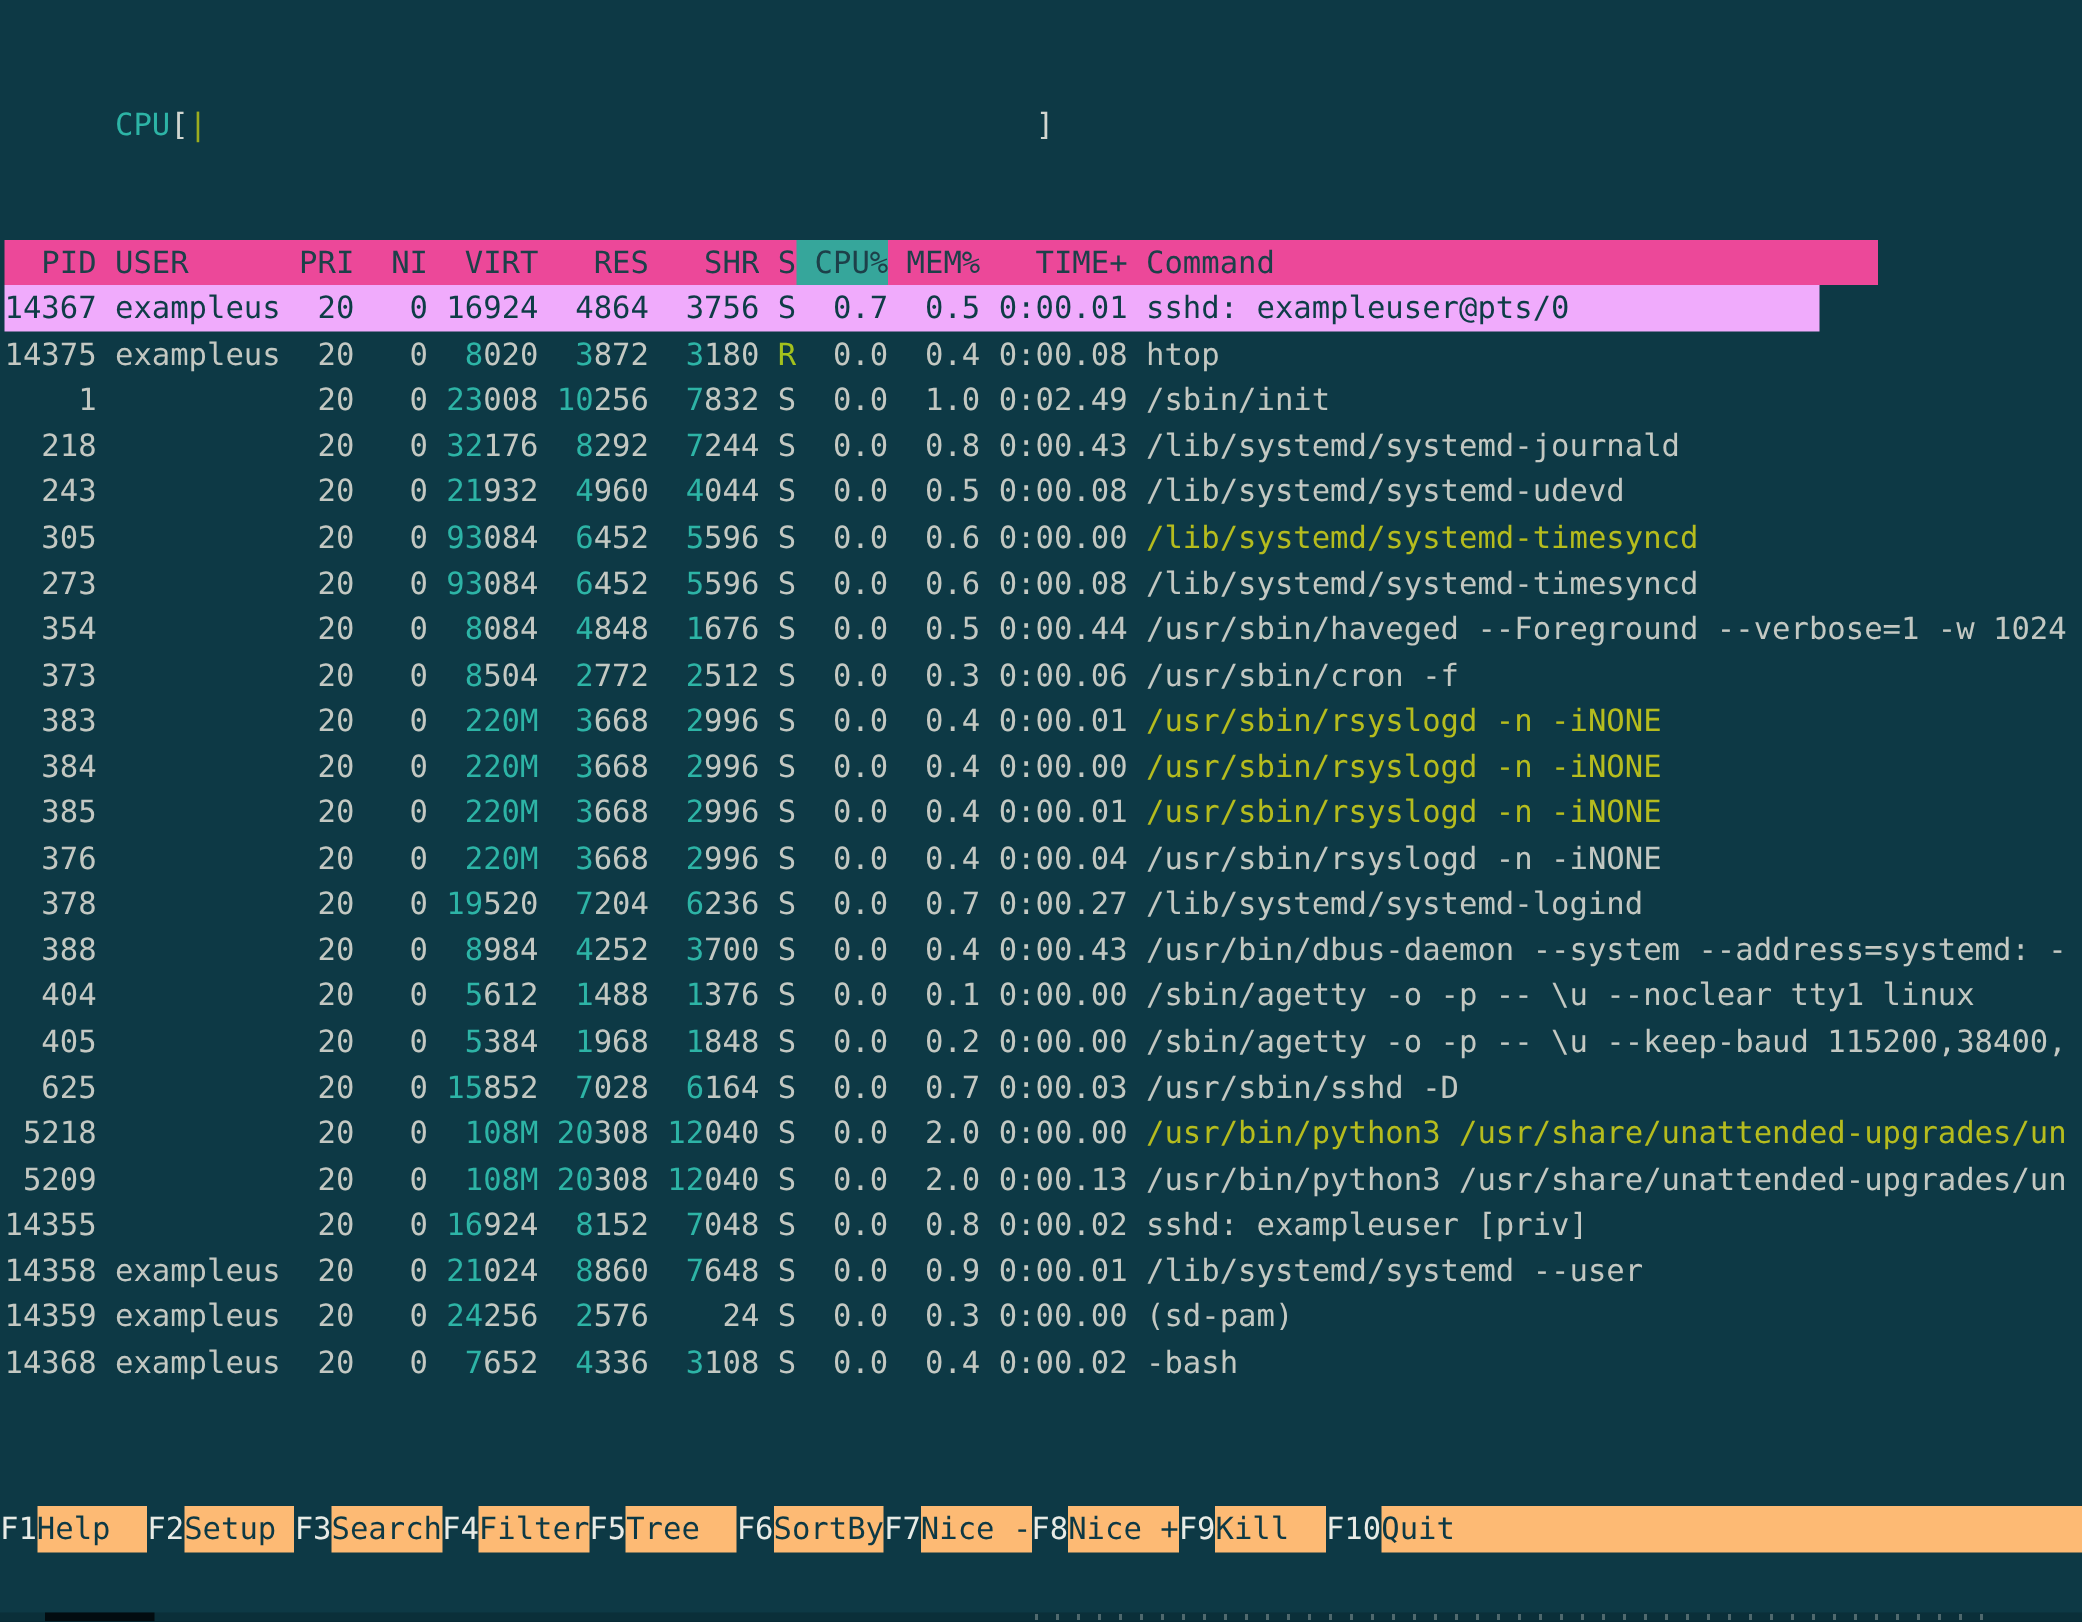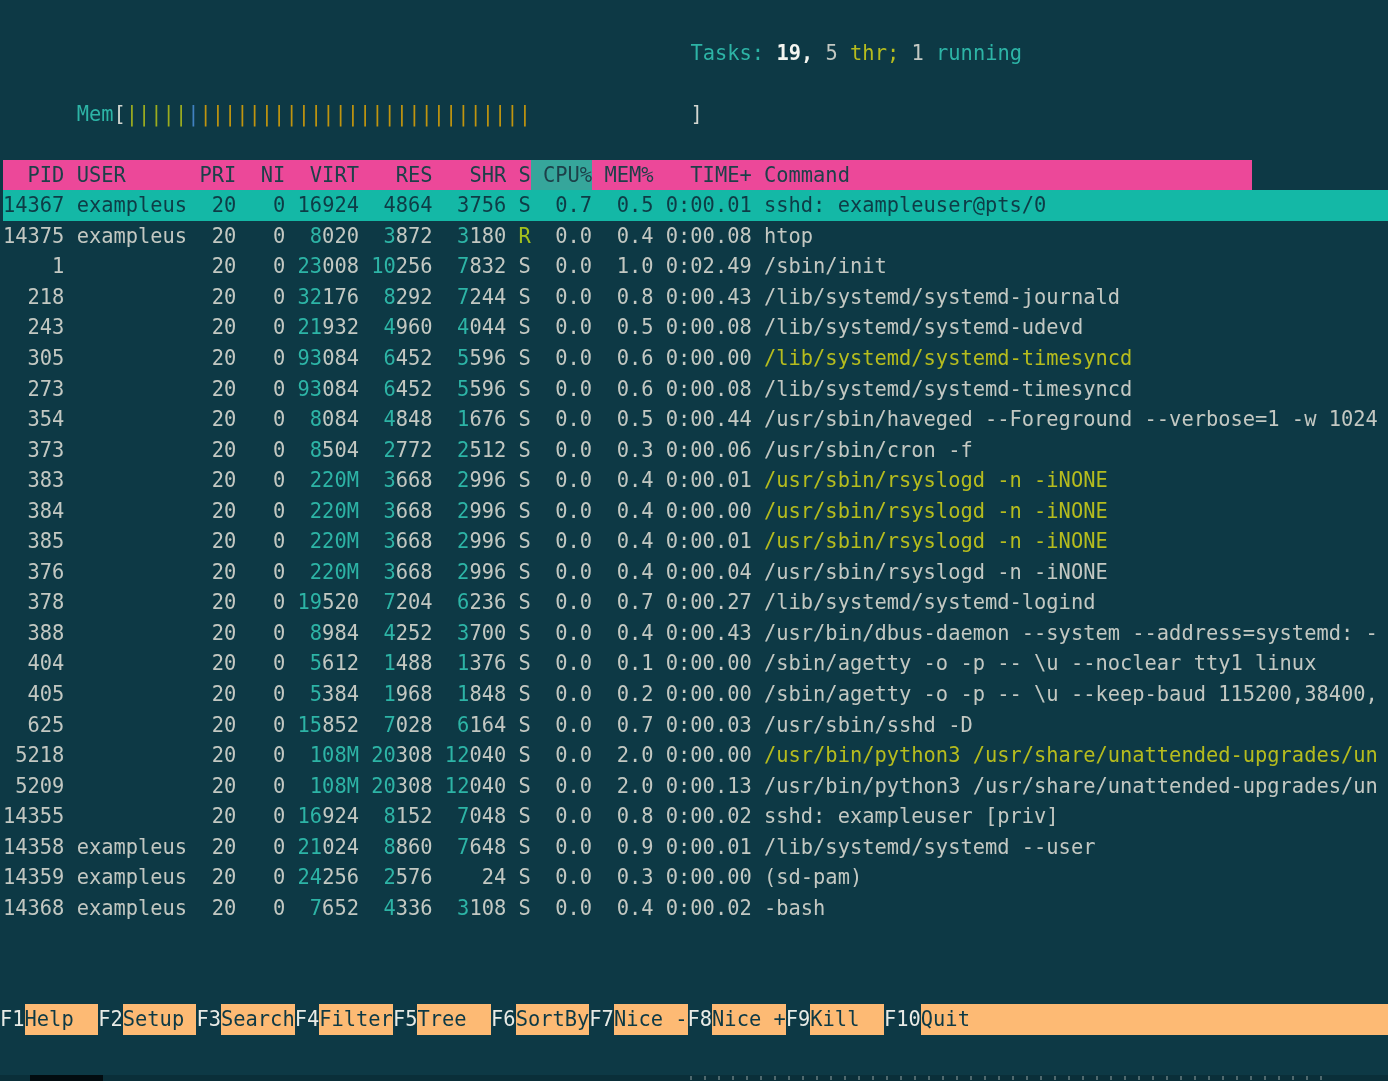--- a/index.html
+++ b/index.html
@@ -20,21 +20,21 @@
   .c-dim{color:#dfe3dd;font-weight:bold}
   .c-cyandim{color:#86b3ab}
   .c-yellow{color:#b6bc1e}
   .c-green{color:#a3c11d}
   .c-brk{color:#d2d6d0}
   .hi{color:#2db4a6}
   .lo{color:#c3c8c2}
   .hdr{background:#ec4899;color:#1d4049;width:1249px;}
   .hdr .cell{color:#1d4049}
   .hdr .cell.hl{background:#36a69b;}
-  .row.sel{background:#14b8a6;width:1385px;}
+  .row.sel{background:#f0abfc;width:1210px;}
   .row.sel span{color:#0e3c46 !important;font-weight:normal;}
   .minner{display:inline-block;width:46ch;white-space:pre;overflow:hidden;vertical-align:top;}
   .bar-green{color:#9cad1f}
   .bar-blue{color:#4181c0}
   .bar-orange{color:#c0950f}
   .info{position:absolute;left:56ch;top:0;white-space:pre;}
   .fkeys{position:absolute;left:0;top:1004px;width:1388px;height:30.55px;display:flex;white-space:pre;}
   .fk-key{color:#e8ebe6;display:inline-block;white-space:pre;}
   .fk-label{background:#fdba74;color:#0d3945;display:inline-block;white-space:pre;width:6ch;overflow:hidden;}
   .fk-label.grow{flex:1;width:auto;}
@@ -42,24 +42,23 @@
   .cursor-block{position:absolute;left:30px;top:0;width:73px;height:6px;background:#020c10;}
   .strip-noise{position:absolute;left:690px;top:1px;width:640px;height:4px;opacity:.35;
     background:repeating-linear-gradient(90deg,#cfd4cf 0 2px,transparent 2px 14px);}
 </style>
 </head>
 <body>
 
 <div class="screen">
   <div class="trow"></div>
   <div class="trow">
-    <span class="info"><span class="c-cyan">Tasks: </span><span class="c-white">19</span><span class="c-white">, </span><span class="c-gray">5 </span><span class="c-yellow">thr</span><span class="c-yellow">; </span><span class="c-gray">1 </span><span class="c-cyan">running</span></span>
+    <span><span class="c-cyan">  CPU</span><span class="c-brk">[</span><span class="minner"><span class="bar-green">|</span><span>                                             </span></span><span class="c-brk">]</span></span>
   </div>
   <div class="trow">
-    <span><span class="c-cyan">  Mem</span><span class="c-brk">[</span><span class="minner"><span class="bar-green">|||||</span><span class="bar-blue">|</span><span class="bar-orange">|||||||||||||||||||||||||||</span><span>             </span></span><span class="c-brk">]</span></span>
   </div>
   <div class="trow">
   </div>
   <div class="trow"></div>
   <div class="trow hdr" id="table-header"><span class="cell w5 r">PID</span><span class="cell w1"> </span><span class="cell w9 l">USER</span><span class="cell w1"> </span><span class="cell w3 r">PRI</span><span class="cell w1"> </span><span class="cell w3 r">NI</span><span class="cell w1"> </span><span class="cell w5 r">VIRT</span><span class="cell w1"> </span><span class="cell w5 r">RES</span><span class="cell w1"> </span><span class="cell w5 r">SHR</span><span class="cell w1"> </span><span class="cell w1 l">S</span><span class="cell w5 r hl">CPU%</span><span class="cell w5 r">MEM%</span><span class="cell w8 r">TIME+</span><span class="cell w1"> </span><span class="cell w50 l">Command</span></div>
   <div id="rows">
       <div class="trow row sel"><span class="cell w5 r"><span class="c-gray">14367</span></span><span class="cell w1"> </span><span class="cell w9 l"><span class="c-gray">exampleus</span></span><span class="cell w1"> </span><span class="cell w3 r"><span class="c-gray">20</span></span><span class="cell w1"> </span><span class="cell w3 r"><span class="c-gray">0</span></span><span class="cell w1"> </span><span class="cell w5 r"><span class="hi">16</span><span class="lo">924</span></span><span class="cell w1"> </span><span class="cell w5 r"><span class="hi">4</span><span class="lo">864</span></span><span class="cell w1"> </span><span class="cell w5 r"><span class="hi">3</span><span class="lo">756</span></span><span class="cell w1"> </span><span class="cell w1 l"><span class="c-gray">S</span></span><span class="cell w5 r"><span class="c-gray">0.7</span></span><span class="cell w5 r"><span class="c-gray">0.5</span></span><span class="cell w8 r"><span class="c-gray">0:00.01</span></span><span class="cell w1"> </span><span class="cell w50 l"><span class="c-gray">sshd: exampleuser@pts/0</span></span></div>
       <div class="trow row"><span class="cell w5 r"><span class="c-gray">14375</span></span><span class="cell w1"> </span><span class="cell w9 l"><span class="c-gray">exampleus</span></span><span class="cell w1"> </span><span class="cell w3 r"><span class="c-gray">20</span></span><span class="cell w1"> </span><span class="cell w3 r"><span class="c-gray">0</span></span><span class="cell w1"> </span><span class="cell w5 r"><span class="hi">8</span><span class="lo">020</span></span><span class="cell w1"> </span><span class="cell w5 r"><span class="hi">3</span><span class="lo">872</span></span><span class="cell w1"> </span><span class="cell w5 r"><span class="hi">3</span><span class="lo">180</span></span><span class="cell w1"> </span><span class="cell w1 l"><span class="c-green">R</span></span><span class="cell w5 r"><span class="c-gray">0.0</span></span><span class="cell w5 r"><span class="c-gray">0.4</span></span><span class="cell w8 r"><span class="c-gray">0:00.08</span></span><span class="cell w1"> </span><span class="cell w50 l"><span class="c-gray">htop</span></span></div>
       <div class="trow row"><span class="cell w5 r"><span class="c-gray">1</span></span><span class="cell w1"> </span><span class="cell w9 l"><span class="c-gray"></span></span><span class="cell w1"> </span><span class="cell w3 r"><span class="c-gray">20</span></span><span class="cell w1"> </span><span class="cell w3 r"><span class="c-gray">0</span></span><span class="cell w1"> </span><span class="cell w5 r"><span class="hi">23</span><span class="lo">008</span></span><span class="cell w1"> </span><span class="cell w5 r"><span class="hi">10</span><span class="lo">256</span></span><span class="cell w1"> </span><span class="cell w5 r"><span class="hi">7</span><span class="lo">832</span></span><span class="cell w1"> </span><span class="cell w1 l"><span class="c-gray">S</span></span><span class="cell w5 r"><span class="c-gray">0.0</span></span><span class="cell w5 r"><span class="c-gray">1.0</span></span><span class="cell w8 r"><span class="c-gray">0:02.49</span></span><span class="cell w1"> </span><span class="cell w50 l"><span class="c-gray">/sbin/init</span></span></div>
       <div class="trow row"><span class="cell w5 r"><span class="c-gray">218</span></span><span class="cell w1"> </span><span class="cell w9 l"><span class="c-gray"></span></span><span class="cell w1"> </span><span class="cell w3 r"><span class="c-gray">20</span></span><span class="cell w1"> </span><span class="cell w3 r"><span class="c-gray">0</span></span><span class="cell w1"> </span><span class="cell w5 r"><span class="hi">32</span><span class="lo">176</span></span><span class="cell w1"> </span><span class="cell w5 r"><span class="hi">8</span><span class="lo">292</span></span><span class="cell w1"> </span><span class="cell w5 r"><span class="hi">7</span><span class="lo">244</span></span><span class="cell w1"> </span><span class="cell w1 l"><span class="c-gray">S</span></span><span class="cell w5 r"><span class="c-gray">0.0</span></span><span class="cell w5 r"><span class="c-gray">0.8</span></span><span class="cell w8 r"><span class="c-gray">0:00.43</span></span><span class="cell w1"> </span><span class="cell w50 l"><span class="c-gray">/lib/systemd/systemd-journald</span></span></div>

